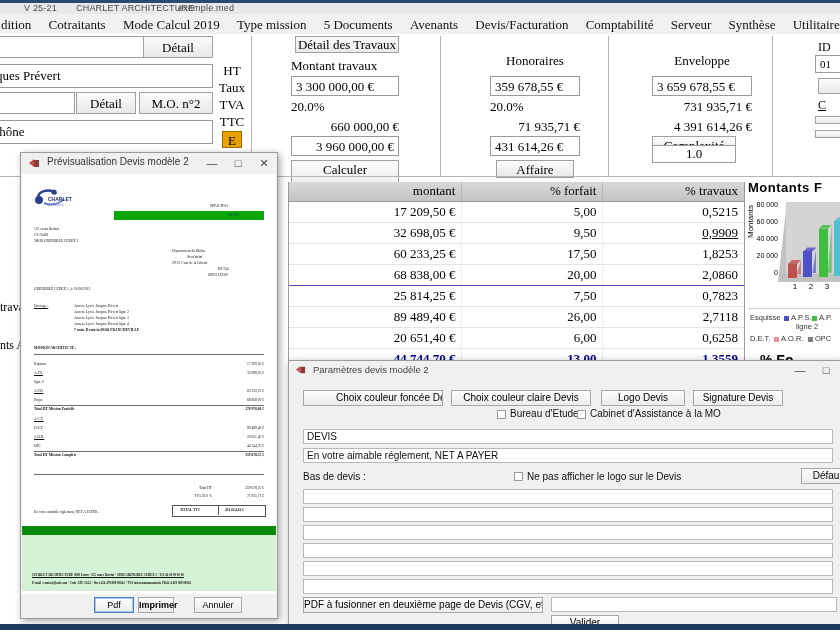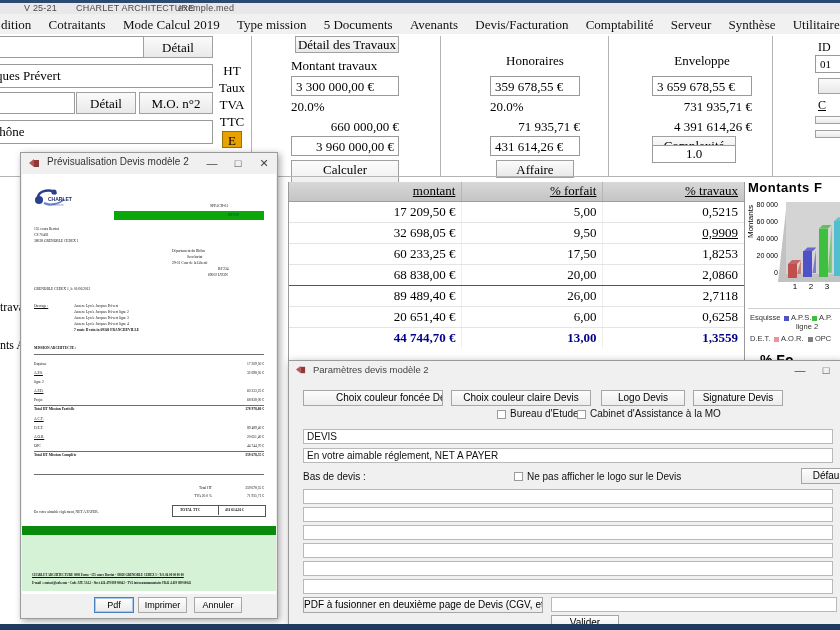--- a/index.html
+++ b/index.html
@@ -64,21 +64,21 @@
     line-height:14px;font-size:12px;color:#000;
   }
 
   
   #table-wrap{position:absolute;left:288px;top:182px;width:455px;height:184px;background:#fff;
     border-left:1px solid #9a9a9a;border-right:1px solid #9a9a9a;overflow:hidden;}
   #table-wrap table{border-collapse:collapse;width:100%;font-size:13px;}
   #table-wrap th{
     background:linear-gradient(#d8d8d8,#c4c4c4);
     border-bottom:1px solid #9d9d9d;border-right:1px solid #b6b6b6;
-    font-weight:normal;text-align:right;padding:1px 6px 2px 4px;height:16px;text-decoration:underline;
+    font-weight:normal;text-align:right;padding:1px 6px 2px 4px;height:16px;
   }
   #table-wrap td{
     text-align:right;padding:1px 6px 1px 4px;height:18px;
     border-bottom:1px solid #e4e4e4;border-right:1px solid #efefef;
   }
   #table-wrap tr.group-end td{border-bottom:1px solid #4a4ab0;}
   #table-wrap tr.total td{color:#00008b;font-weight:bold;border-bottom:none;}
 
   
   #chart-panel{position:absolute;left:748px;top:178px;width:92px;height:196px;background:#fff;overflow:hidden;}
@@ -303,20 +303,25 @@
         </tr>
         <tr>
           <td>60 233,25 €</td>
           <td>17,50</td>
           <td style="border-right: none;">1,8253</td>
         </tr>
         <tr class="group-end">
           <td>68 838,00 €</td>
           <td>20,00</td>
           <td style="border-right: none;">2,0860</td>
+        </tr>
+        <tr>
+          <td>25 814,25 €</td>
+          <td>7,50</td>
+          <td style="border-right: none;">0,7823</td>
         </tr>
         <tr>
           <td>89 489,40 €</td>
           <td>26,00</td>
           <td style="border-right: none;">2,7118</td>
         </tr>
         <tr>
           <td>20 651,40 €</td>
           <td>6,00</td>
           <td style="border-right: none;">0,6258</td>
@@ -489,21 +494,21 @@
       <div class="doc" style="left: 0px; top: 312px; width: 242px; text-align: right;">359 678,55 €</div>
       <div class="doc" style="left: 0px; top: 320px; width: 190px; text-align: right;">TVA 20.0 %</div>
       <div class="doc" style="left: 0px; top: 320px; width: 242px; text-align: right;">71 935,71 €</div>
       <div class="docline" style="left: 12px; top: 300px; width: 230px;"></div>
     </div>
 
   <div id="preview-footbar">
     <div class="pbtn focus" style="left:72px;width:40px;">
       <span>Pdf</span>
     </div>
-    <div class="pbtn" style="left:116px;width:49px;">
+    <div class="pbtn" style="left:116px;width:36px;font-weight:bold;">
       <span>Imprimer</span>
     </div>
     <div class="pbtn" style="left:172px;width:48px;">
       <span>Annuler</span>
     </div>
   </div>
 </div>
 
 <div id="param-win">
   <div id="param-title">

